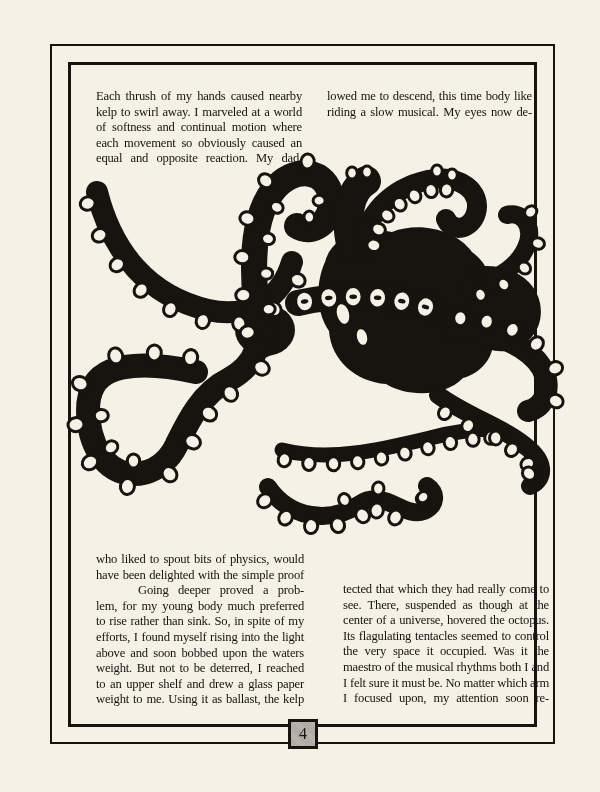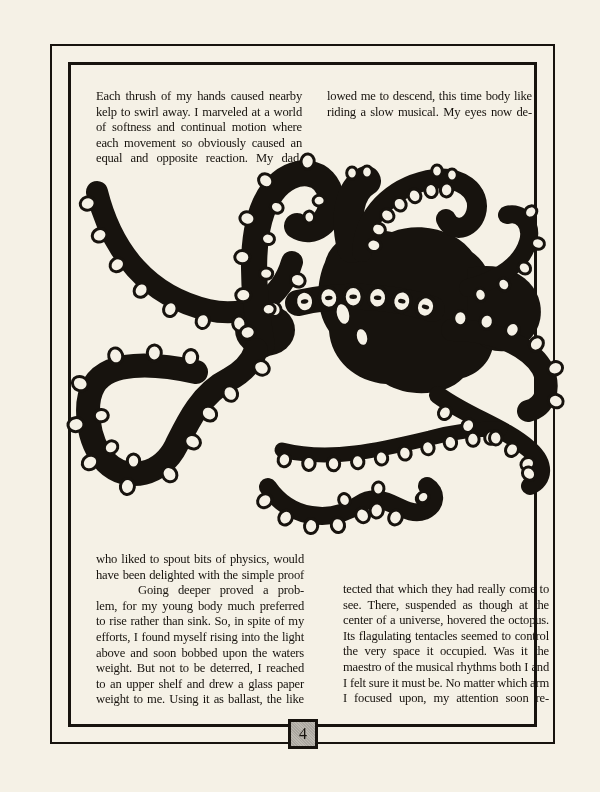--- a/index.html
+++ b/index.html
@@ -206,21 +206,21 @@
   <div class="col col-bl">
       <div class="tline">who liked to spout bits of physics, would</div>
       <div class="tline">have been delighted with the simple proof</div>
       <div class="tline indent">Going deeper proved a prob-</div>
       <div class="tline">lem, for my young body much preferred</div>
       <div class="tline">to rise rather than sink. So, in spite of my</div>
       <div class="tline">efforts, I found myself rising into the light</div>
       <div class="tline">above and soon bobbed upon the waters</div>
       <div class="tline">weight. But not to be deterred, I reached</div>
       <div class="tline">to an upper shelf and drew a glass paper</div>
-      <div class="tline">weight to me. Using it as ballast, the like</div>
+      <div class="tline">weight to me. Using it as ballast, the kelp</div>
     </div>
   <div class="col col-br">
       <div class="tline">tected that which they had really come to</div>
       <div class="tline">see. There, suspended as though at the</div>
       <div class="tline">center of a universe, hovered the octopus.</div>
       <div class="tline">Its flagulating tentacles seemed to control</div>
       <div class="tline">the very space it occupied. Was it the</div>
       <div class="tline">maestro of the musical rhythms both I and</div>
       <div class="tline">I felt sure it must be. No matter which arm</div>
       <div class="tline">I focused upon, my attention soon re-</div>

